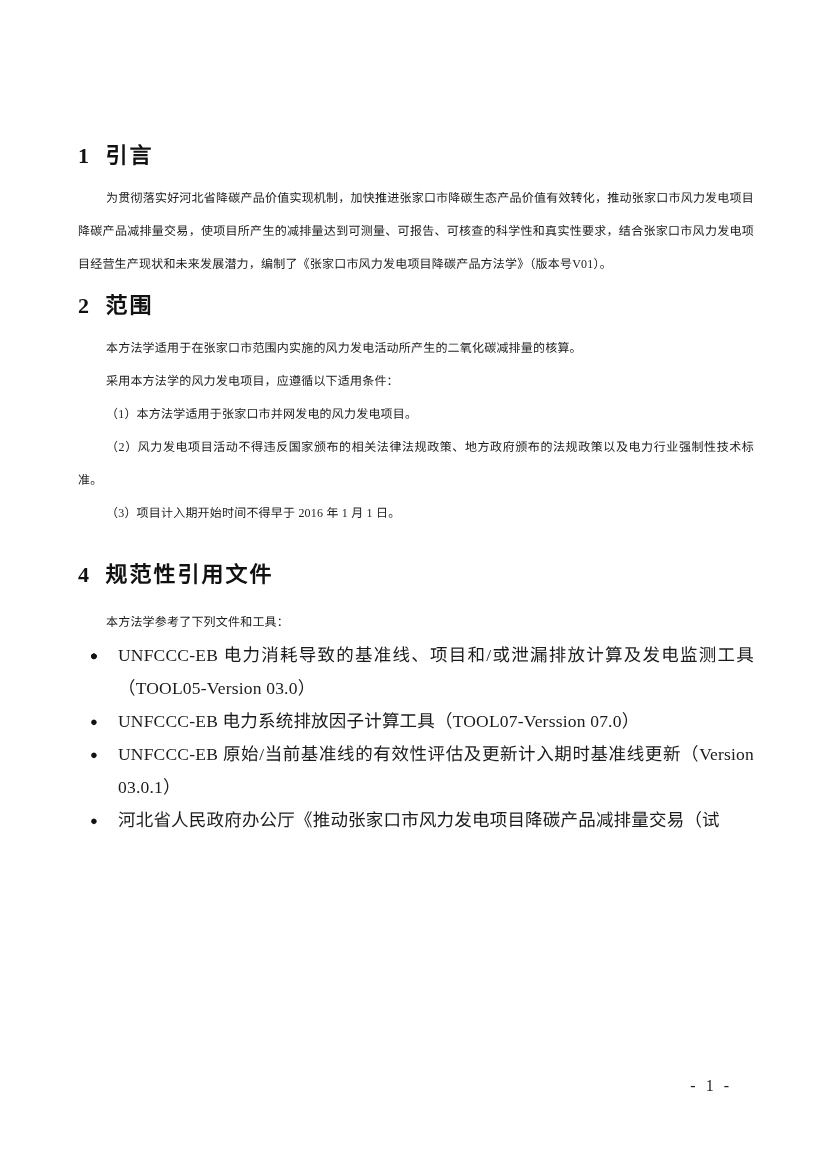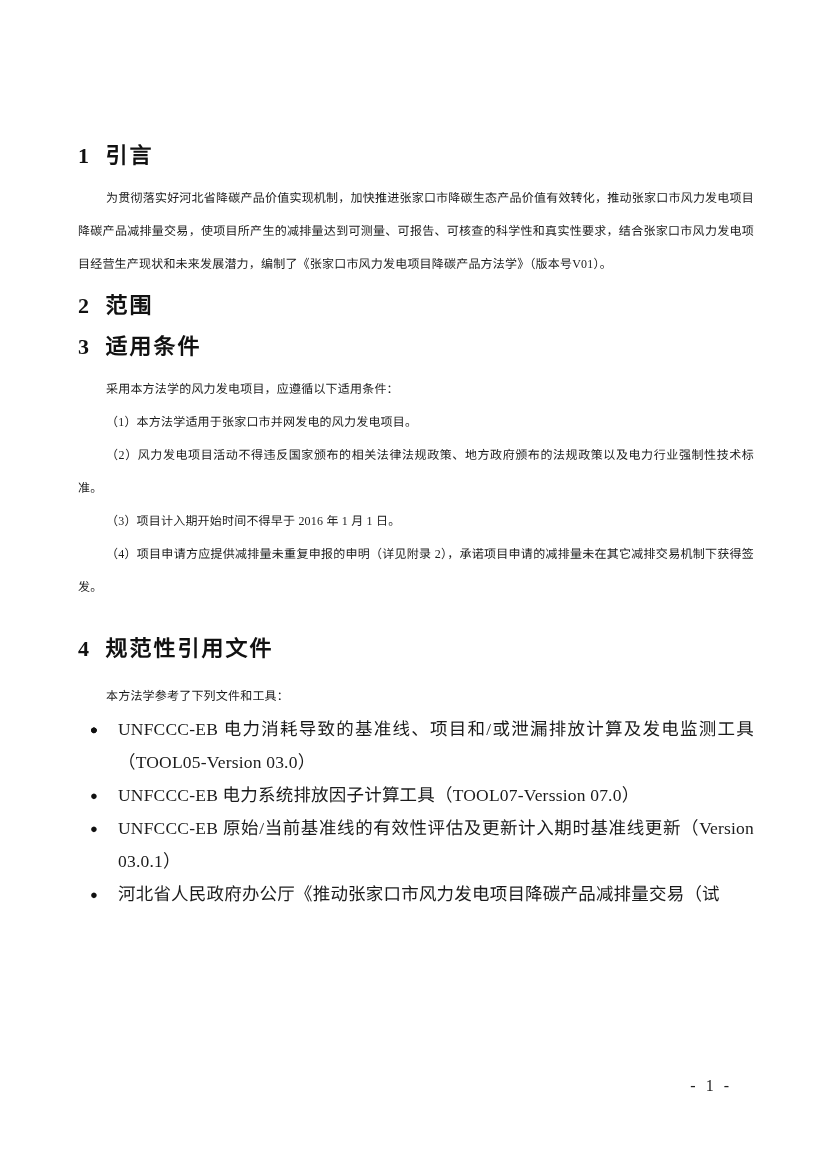--- a/index.html
+++ b/index.html
@@ -90,32 +90,28 @@
       <span class="sec-title">引言</span>
     </h2>
     <p class="para">为贯彻落实好河北省降碳产品价值实现机制，加快推进张家口市降碳生态产品价值有效转化，推动张家口市风力发电项目降碳产品减排量交易，使项目所产生的减排量达到可测量、可报告、可核查的科学性和真实性要求，结合张家口市风力发电项目经营生产现状和未来发展潜力，编制了《张家口市风力发电项目降碳产品方法学》（版本号V01）。</p>
   </section>
 
   <section class="sec-2">
     <h2 class="sec-heading">
       <span class="sec-num">2</span>
       <span class="sec-title">范围</span>
     </h2>
+    <p class="para">本方法学适用于在张家口市范围内实施的风力发电活动所产生的二氧化碳减排量的核算。</p>
   </section>
 
   <section class="sec-3">
-    <h2 class="sec-heading">
-      <span class="sec-num">3</span>
-      <span class="sec-title">适用条件</span>
-    </h2>
     <p class="para">采用本方法学的风力发电项目，应遵循以下适用条件：</p>
     <p class="para">（1）本方法学适用于张家口市并网发电的风力发电项目。</p>
     <p class="para">（2）风力发电项目活动不得违反国家颁布的相关法律法规政策、地方政府颁布的法规政策以及电力行业强制性技术标准。</p>
     <p class="para">（3）项目计入期开始时间不得早于 2016 年 1 月 1 日。</p>
-    <p class="para">（4）项目申请方应提供减排量未重复申报的申明（详见附录 2），承诺项目申请的减排量未在其它减排交易机制下获得签发。</p>
   </section>
 
   <section class="sec-4">
     <h2 class="sec-heading">
       <span class="sec-num">4</span>
       <span class="sec-title">规范性引用文件</span>
     </h2>
     <p class="para">本方法学参考了下列文件和工具：</p>
     <ul class="ref-list">
       <li>

